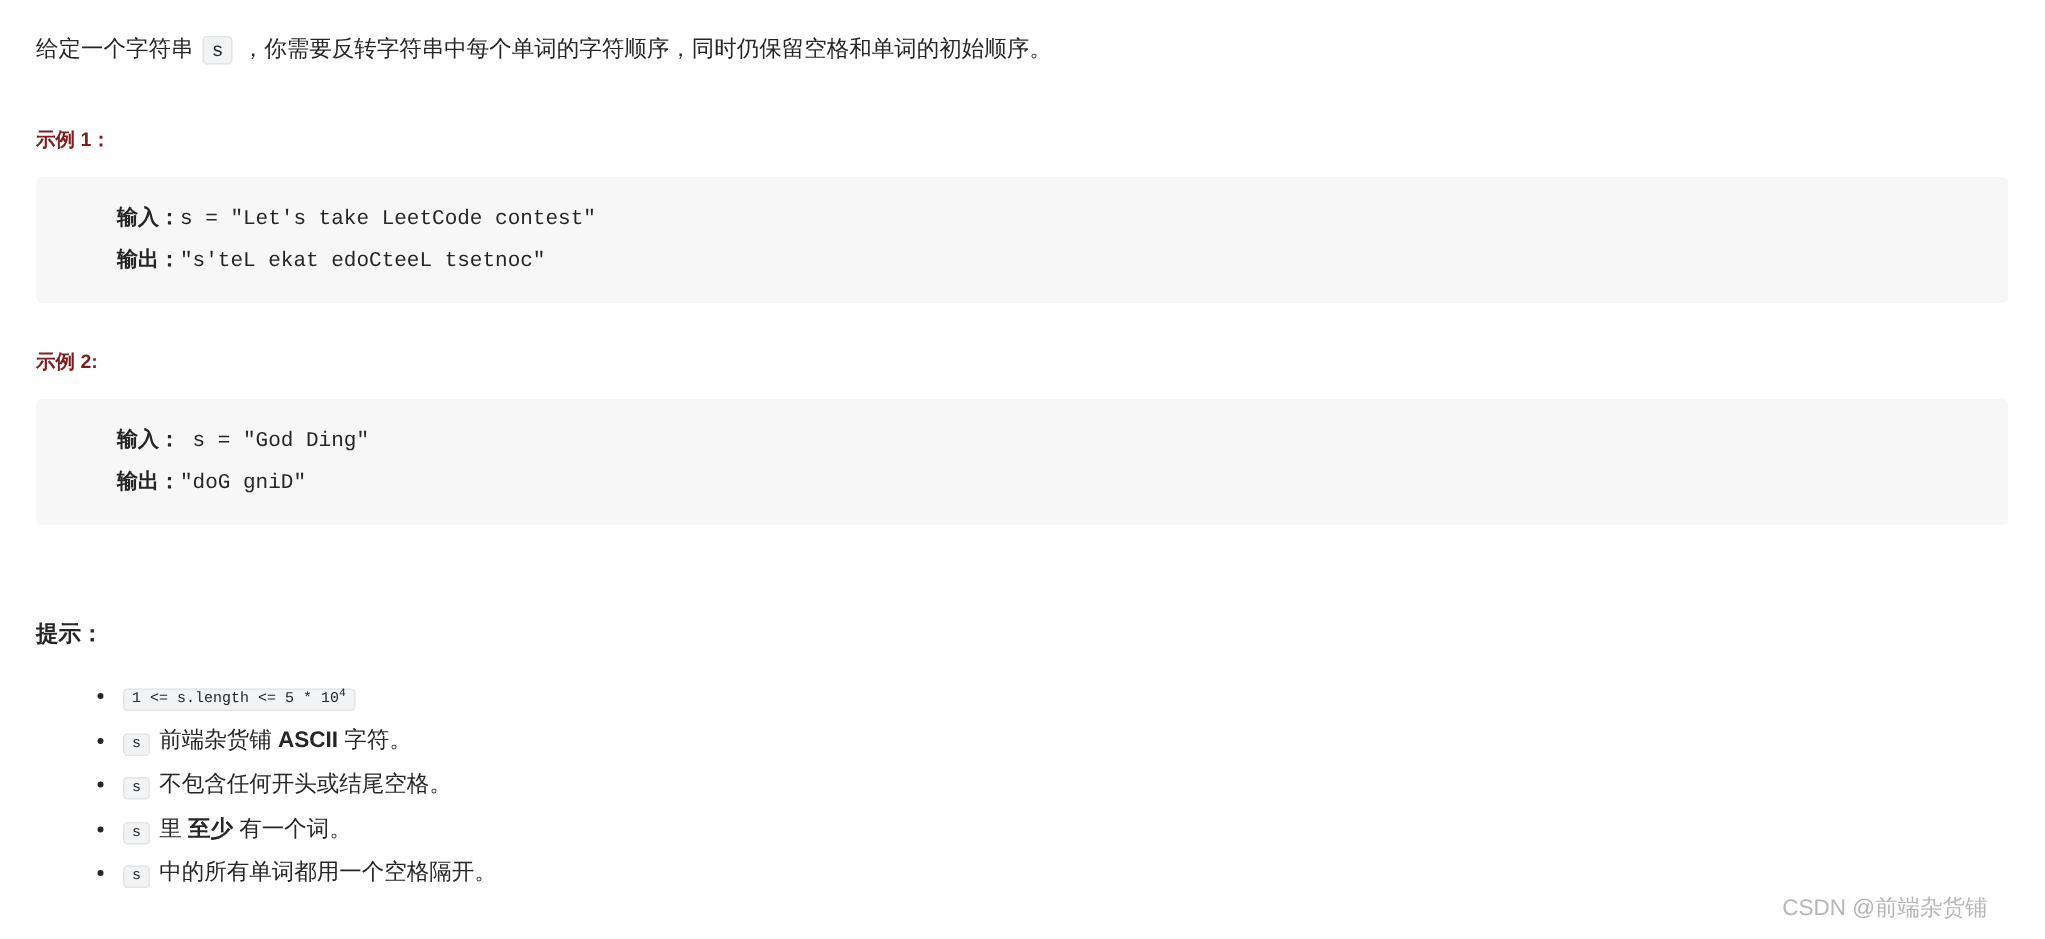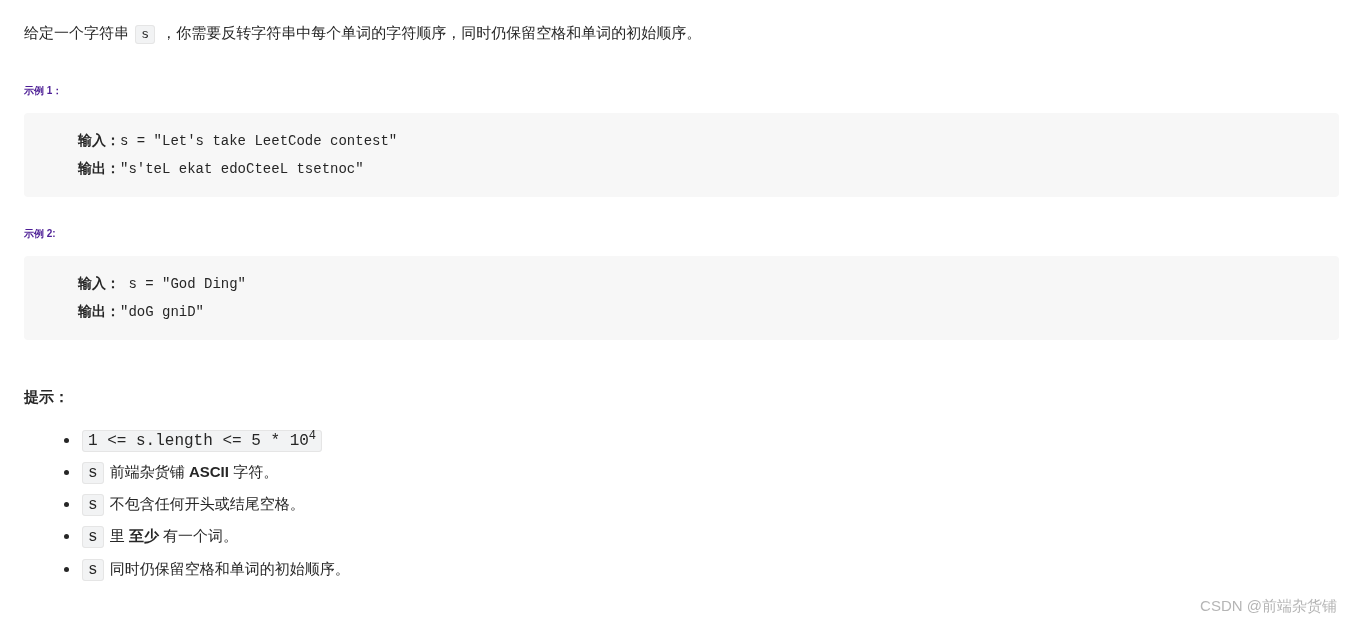--- a/index.html
+++ b/index.html
@@ -24,64 +24,64 @@
       border: 1px solid #e5e5e5;
       border-radius: 3px;
       padding: 1px 5px;
       font-family: "Menlo", "Monaco", "Consolas", "Courier New", monospace;
       font-size: 13px;
       color: #262626;
       margin: 0 2px;
     }
     .example-heading {
       font-weight: 700;
-      color: #4c1d95;
+      color: #7f1d1d;
       margin-bottom: 14px;
-      font-size: 10px;
+      font-size: 13px;
     }
     .example-block {
       background-color: #f7f7f7;
       padding: 14px 18px;
       border-radius: 4px;
       margin-bottom: 28px;
       font-family: "Menlo", "Monaco", "Consolas", "Courier New", monospace;
       font-size: 14px;
       line-height: 2;
       color: #262626;
       white-space: pre-wrap;
     }
     .example-block .label {
       font-weight: 700;
       margin-left: 36px;
     }
     .hints-heading {
       font-weight: 700;
-      margin-top: 44px;
+      margin-top: 60px;
       margin-bottom: 16px;
       font-size: 15px;
     }
     ul.hints-list {
       list-style: disc;
       padding-left: 56px;
     }
     ul.hints-list li {
       margin-bottom: 4px;
       color: #262626;
     }
     .mono {
       font-family: "Menlo", "Monaco", "Consolas", "Courier New", monospace;
-      font-size: 16px;
+      font-size: 10px;
     }
     sup {
       font-size: 0.75em;
       vertical-align: super;
     }
     .watermark {
       position: fixed;
-      right: 26px;
+      right: 38px;
       bottom: 8px;
       color: rgba(120, 120, 120, 0.55);
       font-size: 15px;
       pointer-events: none;
       margin-left: 20px;
     }
   </style>
 </head>
 <body>
 
@@ -108,17 +108,17 @@
   <li>
     <span class="code-inline mono">s</span><span> 前端杂货铺 </span><strong>ASCII</strong><span> 字符。</span>
   </li>
   <li>
     <span class="code-inline mono">s</span><span> 不包含任何开头或结尾空格。</span>
   </li>
   <li>
     <span class="code-inline mono">s</span><span> 里 </span><strong>至少</strong><span> 有一个词。</span>
   </li>
   <li>
-    <span class="code-inline mono">s</span><span> 同时仍保留空格和单词的初始顺序。</span>
+    <span class="code-inline mono">s</span><span> 中的所有单词都用一个空格隔开。</span>
   </li>
 </ul>
 
 <div class="watermark">CSDN @前端杂货铺</div>
 
 </body></html>

